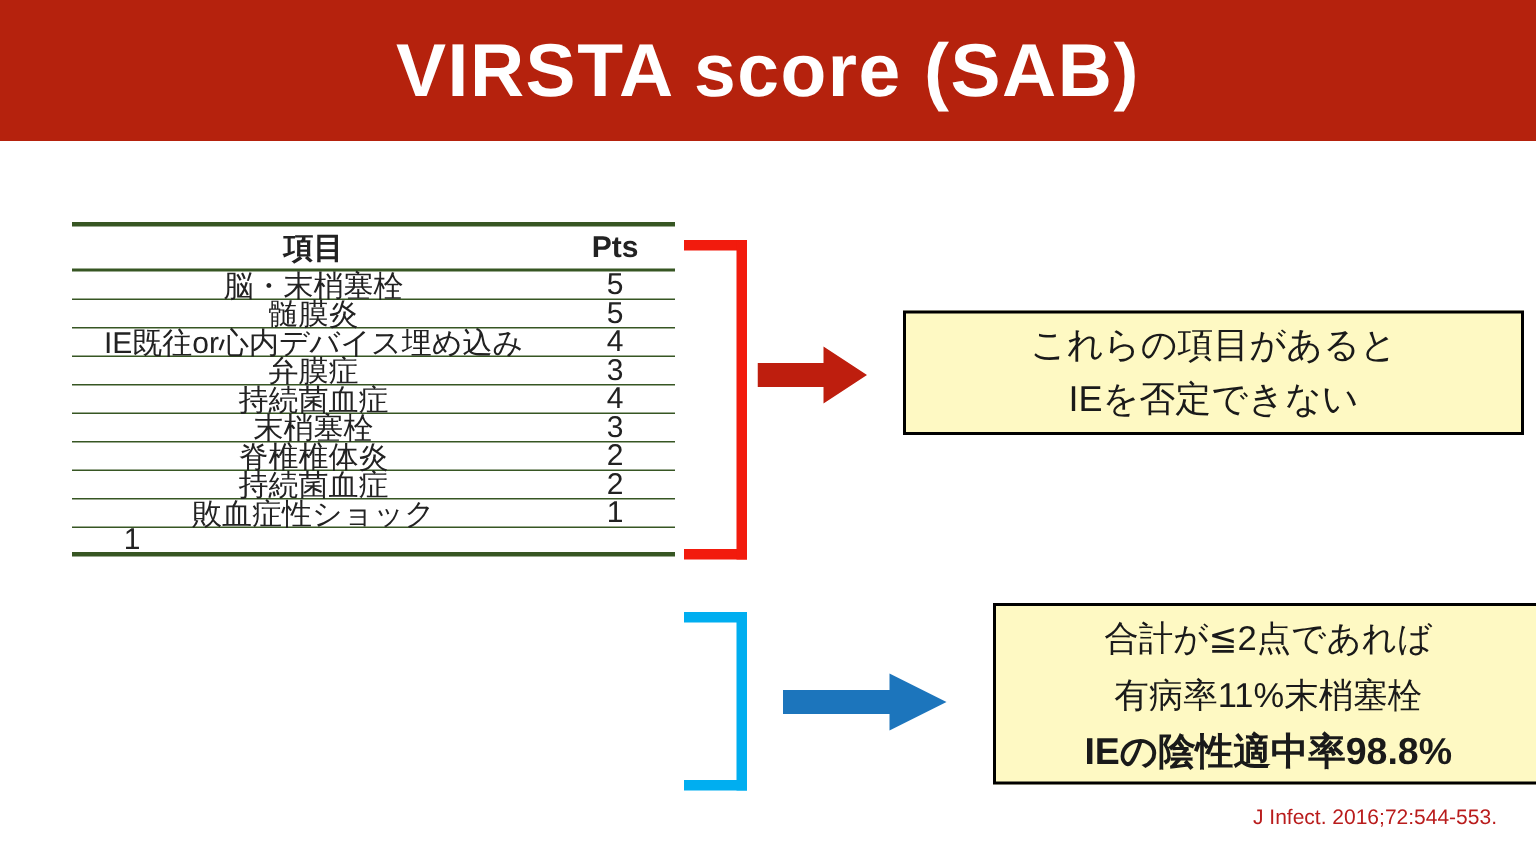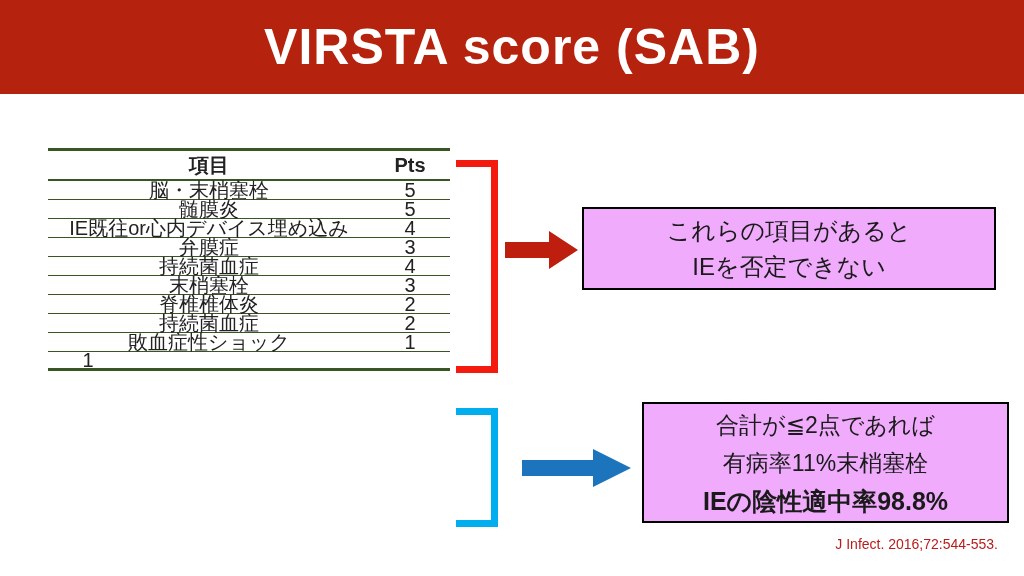--- a/index.html
+++ b/index.html
@@ -38,23 +38,23 @@
     position:absolute; left:456px; top:408px; width:42px; height:119px;
     box-sizing:border-box; border:7px solid #00aef0; border-left:none;
   }
 
   
   .arrow-red  { position:absolute; left:505px; top:229px; }
   .arrow-blue { position:absolute; left:522px; top:448px; }
 
   
   .callout {
-    position:absolute; background:#f0abfc; border:2px solid #000000;
+    position:absolute; background:#fef9c3; border:2px solid #000000;
     box-sizing:border-box; display:flex; flex-direction:column;
-    justify-content:center; text-align:center; color:#1a1a1a;
+    justify-content:center; text-align:center; color:#1a1a1a;margin-left:20px;
   }
   .callout-1 { left:582px; top:207px; width:414px; height:83px; font-size:24px; line-height:36px; }
   .callout-2 { left:642px; top:402px; width:367px; height:121px; font-size:23px; line-height:38px; }
   .callout-2 .strong { font-weight:bold; font-size:25px; }
 
   
   .citation {
     position:absolute; top:536px; right:26px; font-size:14px; color:#b91c1c;margin-left:10px;
   }
 </style>

